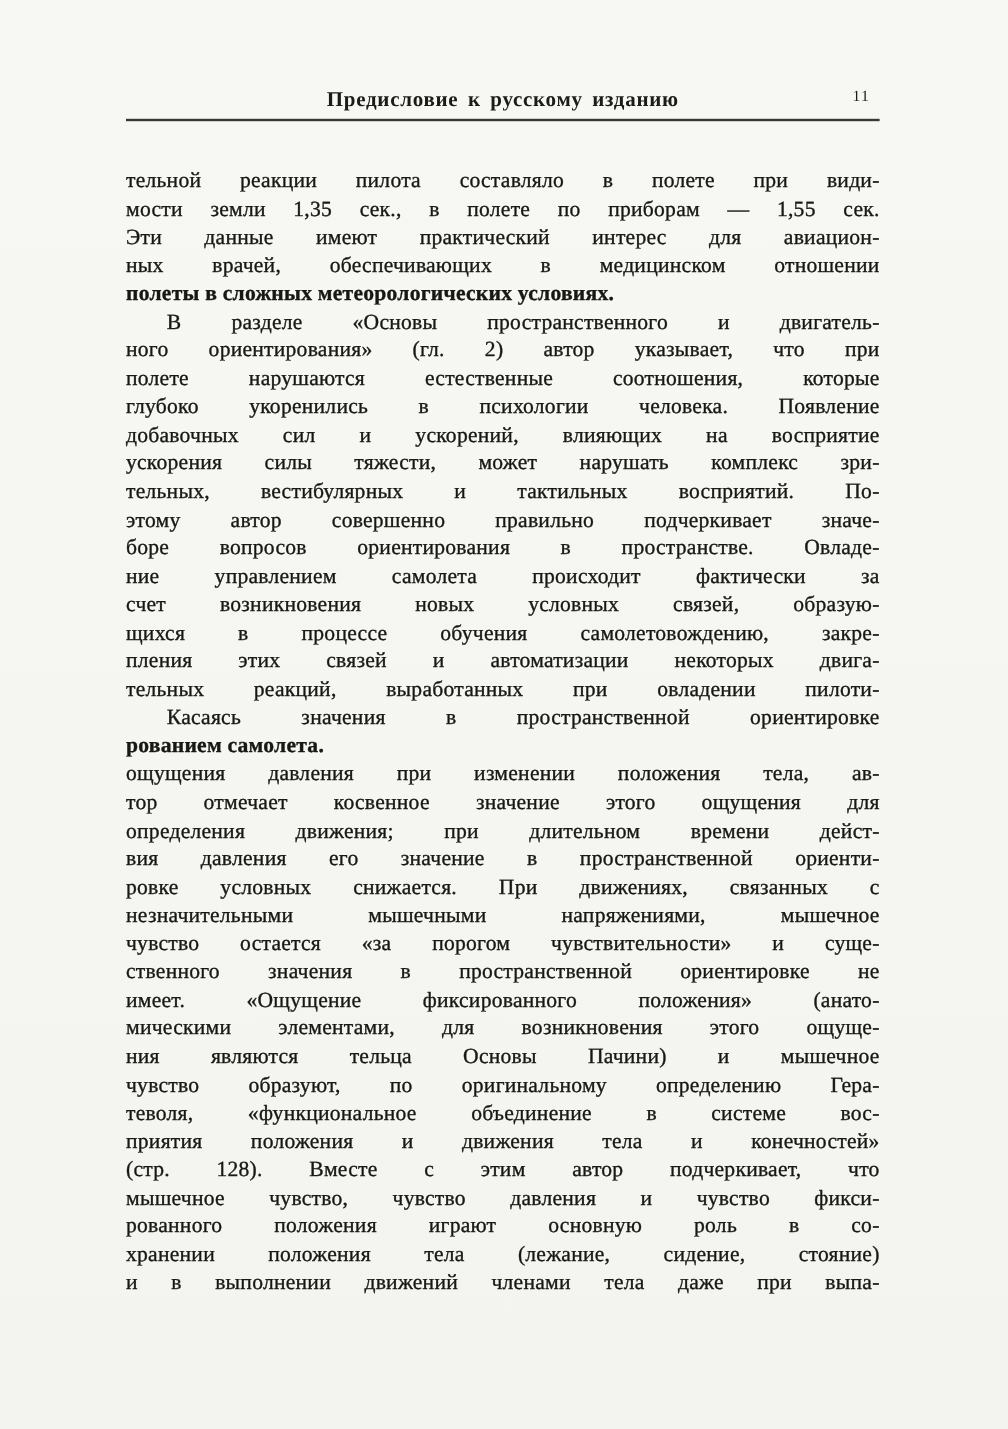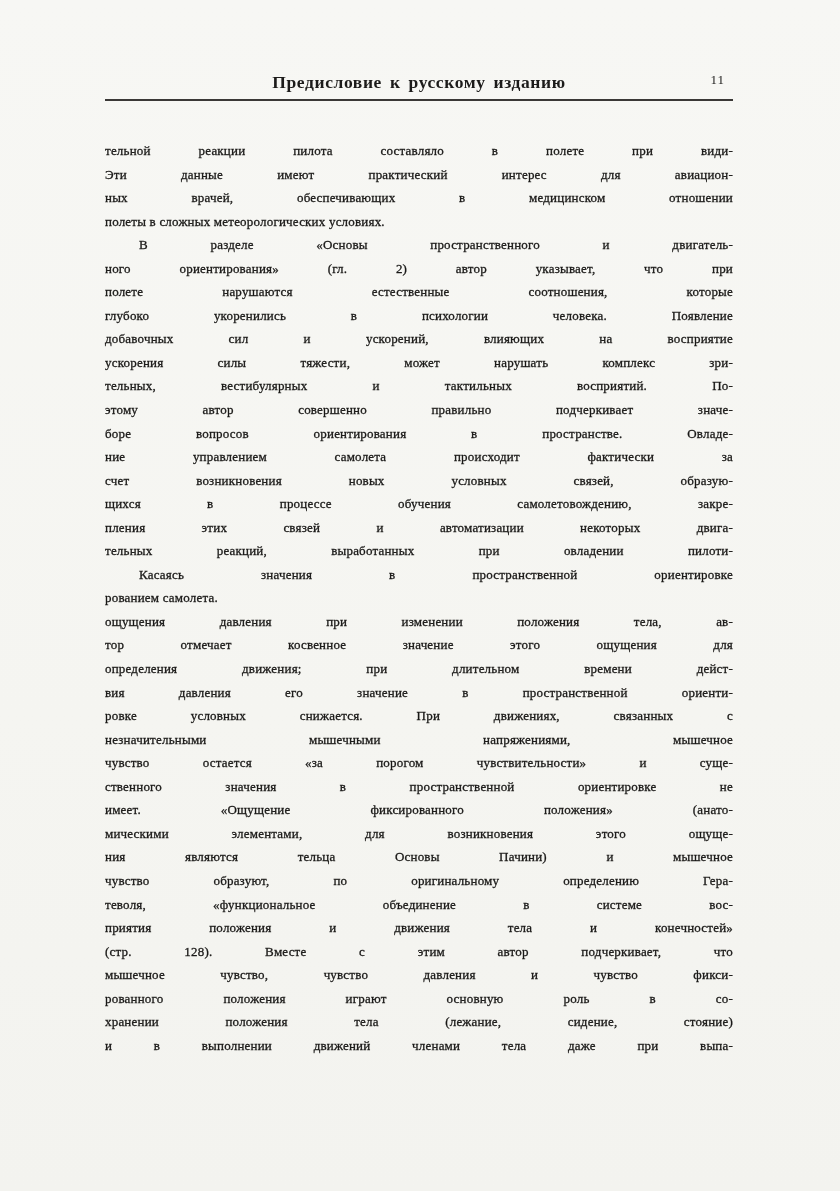--- a/index.html
+++ b/index.html
@@ -50,49 +50,51 @@
     top: 99px;
     width: 628px;
     height: 2px;
     background: #3a3836;
   }
   .body-text {
     position: absolute;
     left: 105px;
     top: 139px;
     width: 628px;
-    font-size: 13px;
+    font-size: 18px;
     line-height: 23.55px;
     font-weight: 500;
     letter-spacing: 0.2px;
     -webkit-text-stroke: 0.3px #1d1c1a;
   }
   .tline {
     text-align: justify;
     text-align-last: justify;
     white-space: normal;
   }
   .tline.pend {
     text-align-last: left;
+    font-weight: bold;
   }
   .tline.indent {
     text-indent: 34px;
   }
 </style>
 </head>
 <body>
 
 <div class="page">
   <div class="header">
     <span class="running-title">Предисловие к русскому изданию</span>
     <span class="page-number">11</span>
   </div>
   <div class="rule"></div>
   <div class="body-text">
       <div class="tline">тельной реакции пилота составляло в полете при види-</div>
+      <div class="tline">мости земли 1,35 сек., в полете по приборам — 1,55 сек.</div>
       <div class="tline">Эти данные имеют практический интерес для авиацион-</div>
       <div class="tline">ных врачей, обеспечивающих в медицинском отношении</div>
       <div class="tline pend">полеты в сложных метеорологических условиях.</div>
       <div class="tline indent">В разделе «Основы пространственного и двигатель-</div>
       <div class="tline">ного ориентирования» (гл. 2) автор указывает, что при</div>
       <div class="tline">полете нарушаются естественные соотношения, которые</div>
       <div class="tline">глубоко укоренились в психологии человека. Появление</div>
       <div class="tline">добавочных сил и ускорений, влияющих на восприятие</div>
       <div class="tline">ускорения силы тяжести, может нарушать комплекс зри-</div>
       <div class="tline">тельных, вестибулярных и тактильных восприятий. По-</div>

